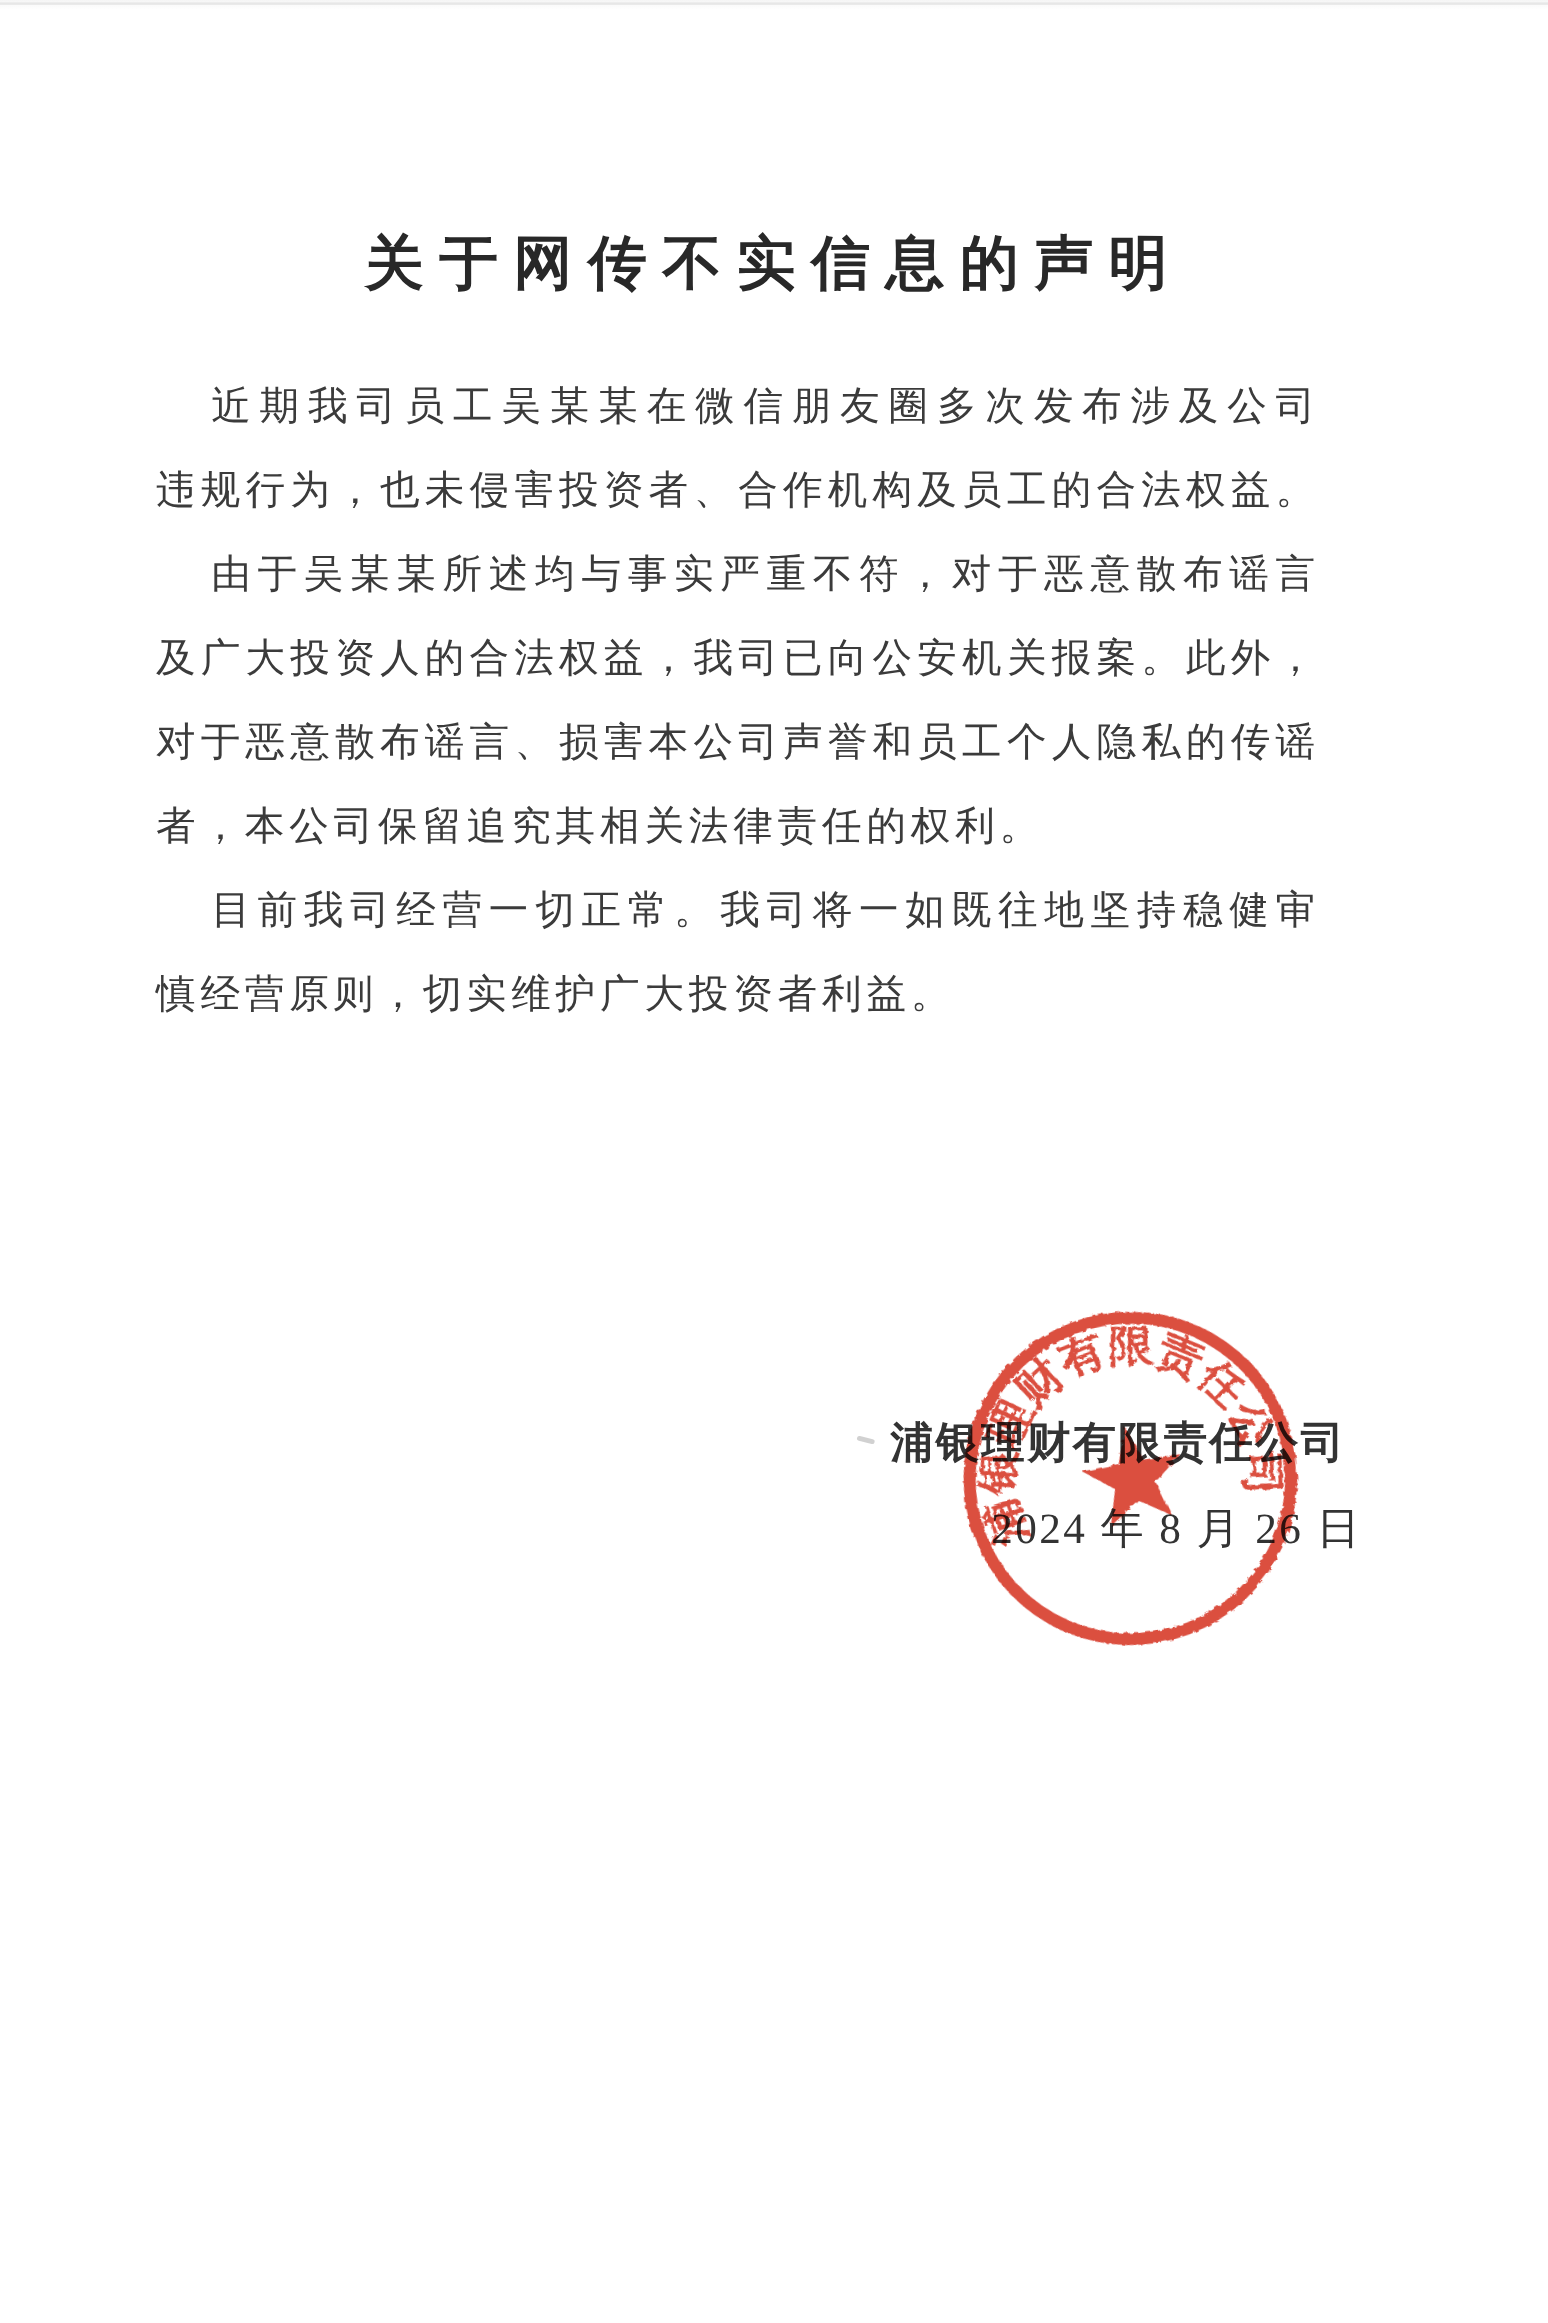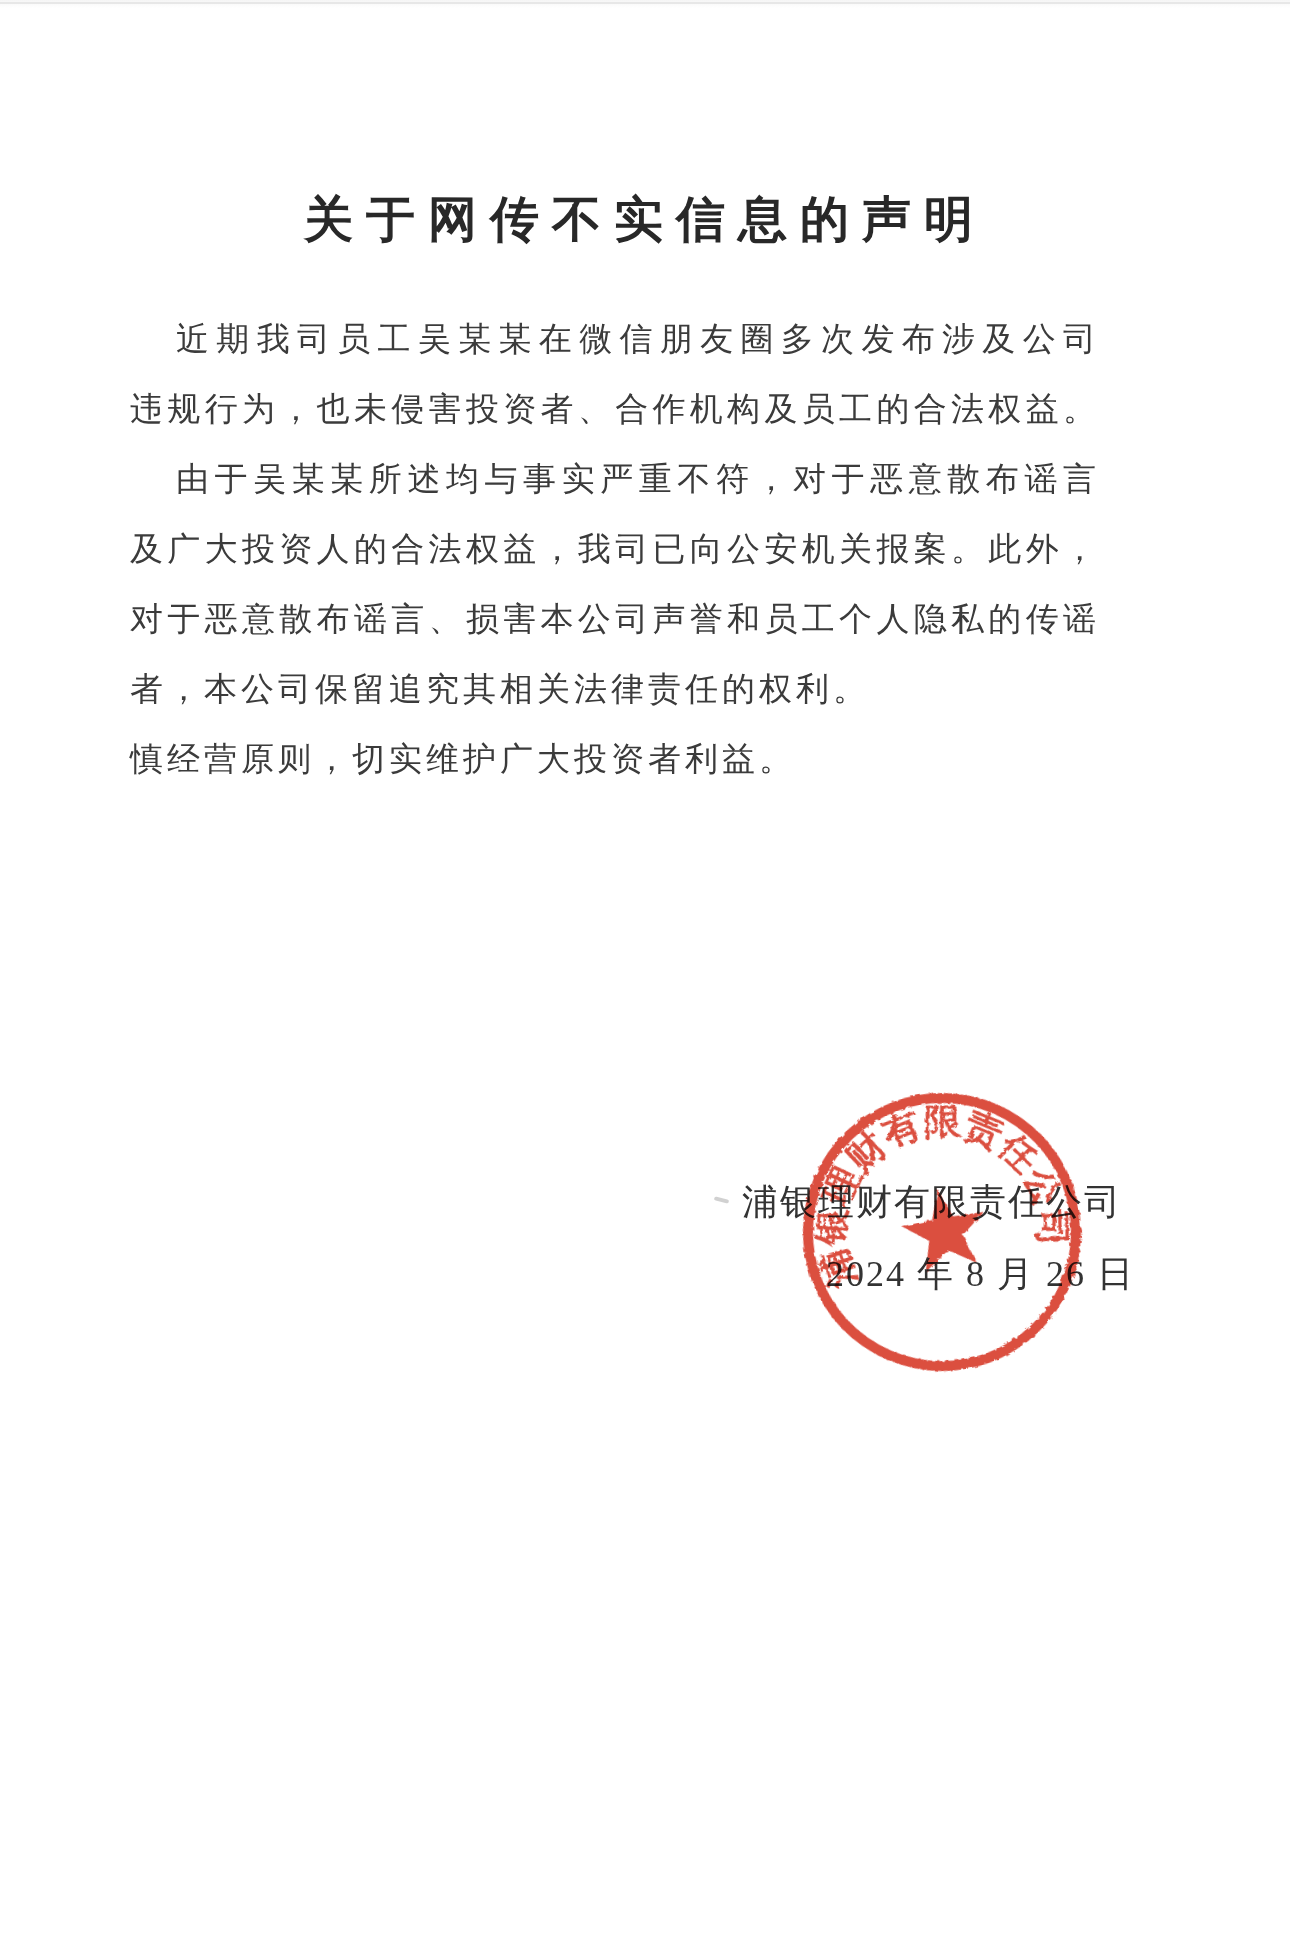--- a/index.html
+++ b/index.html
@@ -55,20 +55,21 @@
   .ln.indent { padding-left: 46px; }
   .signature-company {
     position: absolute;
     top: 1180px;
     left: 742px;
     font-size: 36px;
     line-height: 44px;
     letter-spacing: 2px;
     color: #333333;
     white-space: nowrap;
+    font-weight: bold;
   }
   .signature-date {
     position: absolute;
     top: 1252px;
     left: 826px;
     font-size: 36px;
     line-height: 44px;
     letter-spacing: 2px;
     color: #333333;
     white-space: nowrap;
@@ -103,20 +104,21 @@
 
   <h1 class="doc-title">关于网传不实信息的声明</h1>
 
   <div class="doc-body">
     <span class="ln just indent">近期我司员工吴某某在微信朋友圈多次发布涉及公司</span>
     <span class="ln just">违规行为，也未侵害投资者、合作机构及员工的合法权益。</span>
     <span class="ln just indent">由于吴某某所述均与事实严重不符，对于恶意散布谣言</span>
     <span class="ln just">及广大投资人的合法权益，我司已向公安机关报案。此外，</span>
     <span class="ln just">对于恶意散布谣言、损害本公司声誉和员工个人隐私的传谣</span>
     <span class="ln">者，本公司保留追究其相关法律责任的权利。</span>
+    <span class="ln just indent">目前我司经营一切正常。我司将一如既往地坚持稳健审</span>
     <span class="ln">慎经营原则，切实维护广大投资者利益。</span>
   </div>
 
   <div class="signature-company">浦银理财有限责任公司</div>
   <div class="signature-date">2024 年 8 月 26 日</div>
   <div class="stray-mark"></div>
 
   <svg class="seal" viewBox="0 0 292 292" xmlns="http://www.w3.org/2000/svg">
     <defs>
       <filter id="stamp-rough" x="-10%" y="-10%" width="120%" height="120%">

